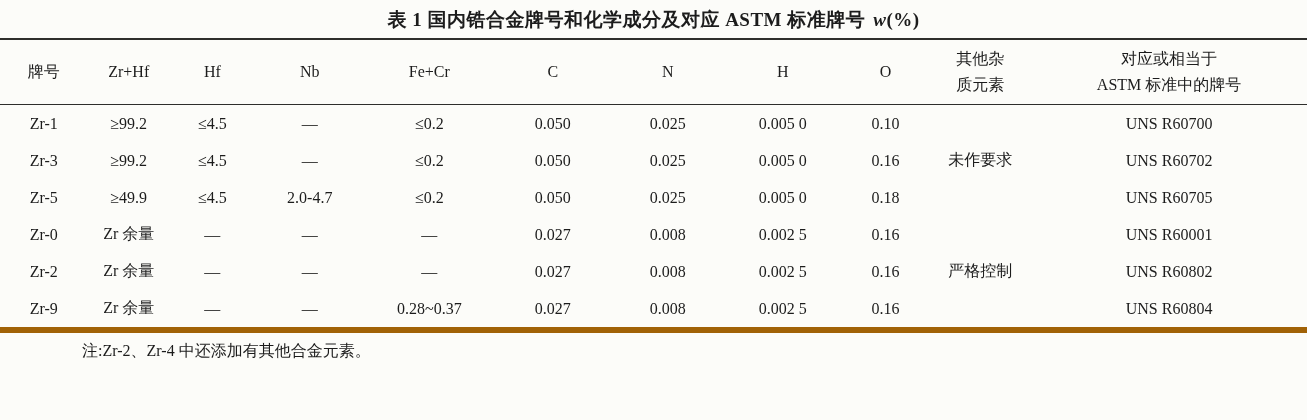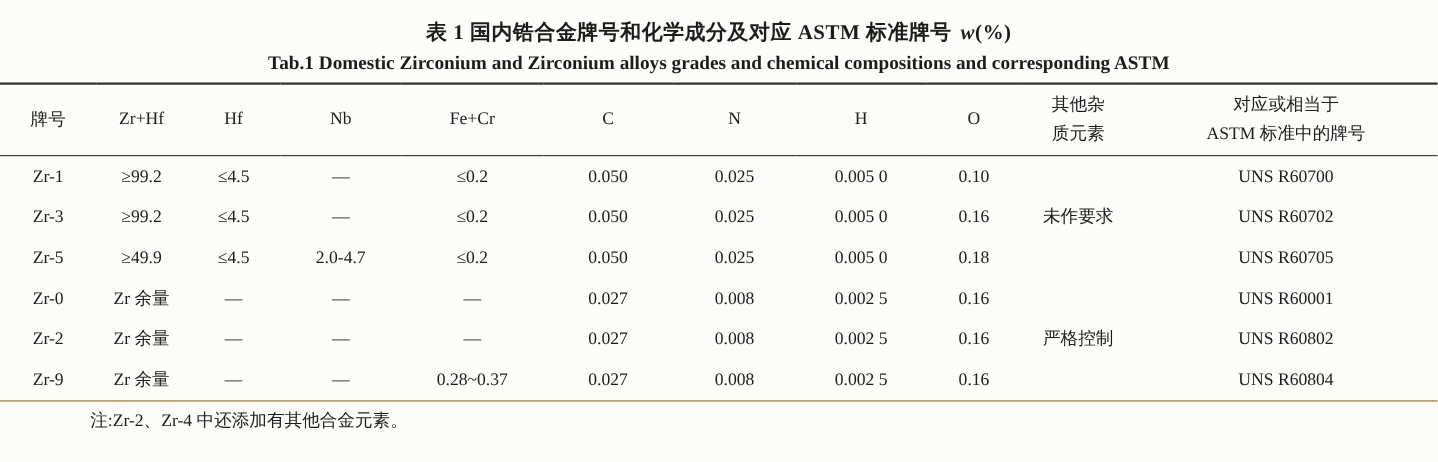--- a/index.html
+++ b/index.html
@@ -14,21 +14,21 @@
     font-family: "Liberation Serif", "DejaVu Serif", serif;
     overflow: hidden;
   }
   .sheet {
     width: 1307px;
     height: 420px;
     position: relative;
   }
   .titles {
     text-align: center;
-    padding-top: 17px;
+    padding-top: 7px;
   }
   .title-zh {
     font-size: 19px;
     font-weight: bold;
     letter-spacing: 0.5px;
     line-height: 26px;
   }
   .title-zh .w-sym {
     font-style: italic;
     font-weight: bold;
@@ -44,21 +44,21 @@
     font-size: 17.5px;
     font-weight: bold;
     line-height: 24px;
   }
   table.comp-table {
     width: 1307px;
     border-collapse: collapse;
     table-layout: fixed;
     margin-top: 5px;
     border-top: 2px solid #2e2e2c;
-    border-bottom: 1px solid #a16207;
+    border-bottom: 6px solid #a16207;
   }
   table.comp-table thead tr {
     border-bottom: 1px solid #2e2e2c;
   }
   table.comp-table th,
   table.comp-table td {
     font-weight: normal;
     font-size: 16px;
     text-align: center;
     vertical-align: middle;
@@ -82,21 +82,20 @@
 </style>
 </head>
 <body>
 
 <div class="sheet">
 
   <div class="titles">
     <div class="title-zh">
       <span>表 1 国内锆合金牌号和化学成分及对应 ASTM 标准牌号</span><span class="w-sym">w</span><span>(%)</span>
     </div>
-    <div class="title-en">Tab.1 Domestic Zirconium and Zirconium alloys grades and chemical compositions and corresponding ASTM</div>
   </div>
 
   <table class="comp-table">
     <colgroup>
       <col style="width:6.7%">
         <col style="width:6.3%">
         <col style="width:6.5%">
       <col style="width:8.4%">
         <col style="width:9.9%">
         <col style="width:9.0%">

